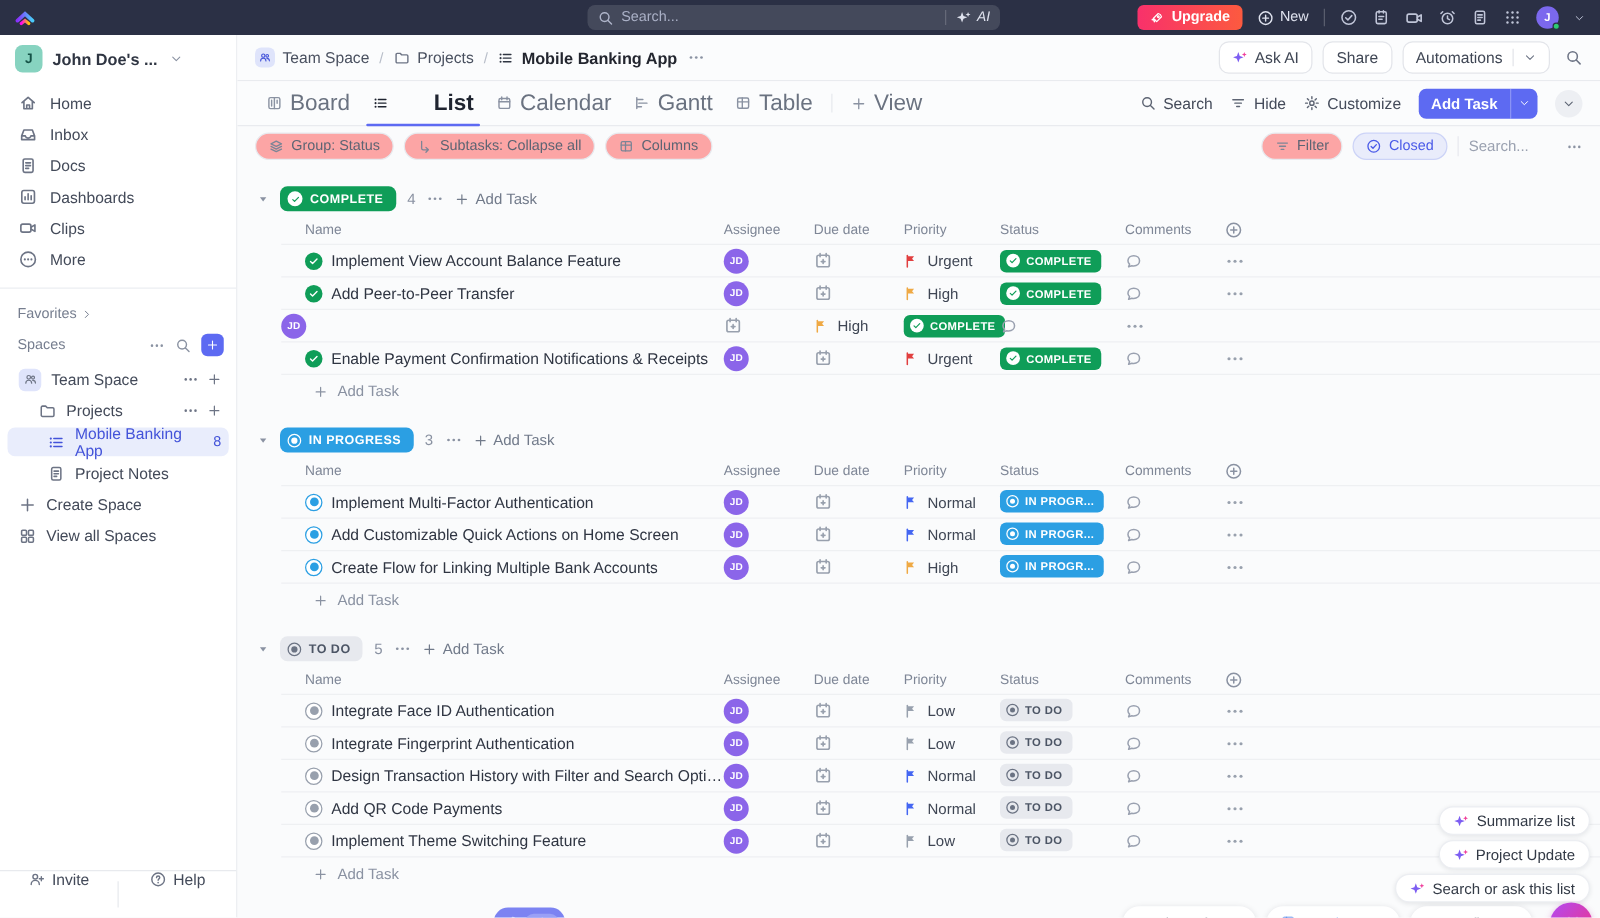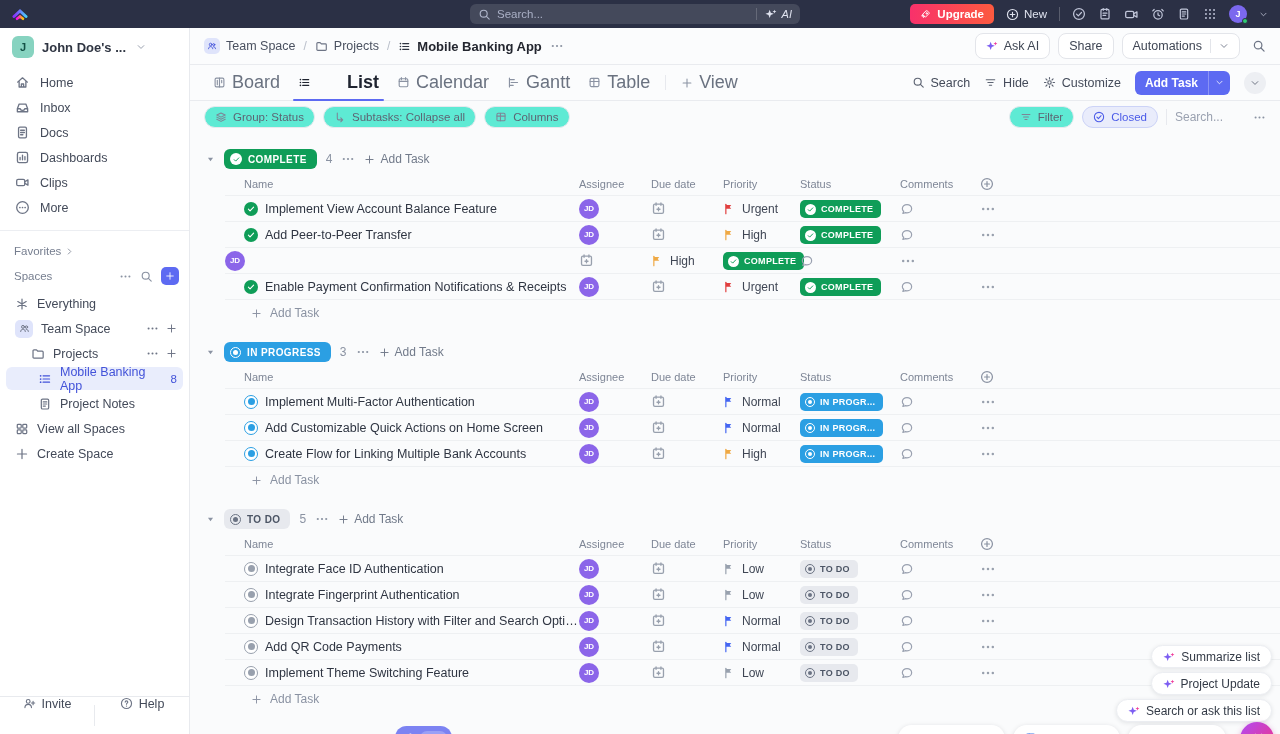--- a/index.html
+++ b/index.html
@@ -80,21 +80,21 @@
   .tabright{margin-left:auto;display:flex;align-items:center;gap:14px;}
   .tr-act{display:flex;align-items:center;gap:6px;font-size:12.5px;color:#444b5a;cursor:pointer;}
   .tr-act .ic{color:#5d6473;}
   .addtaskbtn{display:flex;align-items:center;height:24px;background:#5d6af2;color:#fff;border-radius:6px;overflow:hidden;cursor:pointer;}
   .addtaskbtn .atl{padding:0 10px;font-size:12px;font-weight:600;}
   .addtaskbtn .atc{width:22px;height:100%;display:flex;align-items:center;justify-content:center;border-left:1px solid rgba(255,255,255,.28);}
   .circbtn{width:22px;height:22px;border-radius:50%;background:#edeff3;color:#5d6473;display:flex;align-items:center;justify-content:center;cursor:pointer;}
 
   
   .filtrow{height:32px;display:flex;align-items:center;padding:0 14px;gap:8px;}
-  .fpill{display:flex;align-items:center;gap:6px;height:22px;padding:0 10px;border:1px solid #e7e9ee;border-radius:12px;background:#5eead4;font-size:11.5px;color:#5d6473;cursor:pointer;}
+  .fpill{display:flex;align-items:center;gap:6px;height:22px;padding:0 10px;border:1px solid #e7e9ee;border-radius:12px;background:#fca5a5;font-size:11.5px;color:#5d6473;cursor:pointer;}
   .fpill .ic{color:#7d8596;}
   .fright{margin-left:auto;display:flex;align-items:center;gap:8px;}
   .fclosed{background:#e9ecfb;border-color:#ccd3f7;color:#4a5ae8;}
   .fclosed .ic{color:#4a5ae8;}
   .fsep{width:1px;height:16px;background:#e7e9ee;}
   .fsearch{display:flex;align-items:center;gap:8px;}
   .fsearch input{width:70px;border:0;outline:0;background:transparent;font-size:12px;color:#3f4654;}
   .fsearch input::placeholder{color:#9aa1b0;}
   .fdots{color:#8a92a2;cursor:pointer;}
 
@@ -366,28 +366,20 @@
         <span class="spplus">
             <span class="ic i10">
               <svg viewBox="0 0 16 16">
                 <path d="M8 2.8v10.4M2.8 8h10.4" fill="none" stroke="currentColor" stroke-width="1.4" stroke-linecap="round" stroke-linejoin="round"></path>
               </svg>
             </span>
           </span>
       </span>
     </div>
     <div class="spitem">
-        <span class="ic i14">
-          <svg viewBox="0 0 16 16">
-            <path d="M8 2.4v11.2M3.2 5.2l9.6 5.6M12.8 5.2L3.2 10.8" fill="none" stroke="currentColor" stroke-width="1.4" stroke-linecap="round" stroke-linejoin="round"></path>
-          </svg>
-        </span>
-        <span>Everything</span>
-      </div>
-    <div class="spitem">
         <span class="tschip">
           <span class="ic i11">
             <svg viewBox="0 0 16 16">
               <circle cx="5.8" cy="5.6" r="2.1" fill="none" stroke="currentColor" stroke-width="1.4" stroke-linecap="round" stroke-linejoin="round"></circle>
               <path d="M2.4 12.4c0-1.9 1.5-3.4 3.4-3.4s3.4 1.5 3.4 3.4" fill="none" stroke="currentColor" stroke-width="1.4" stroke-linecap="round" stroke-linejoin="round"></path>
               <circle cx="10.8" cy="5.9" r="1.7" fill="none" stroke="currentColor" stroke-width="1.4" stroke-linecap="round" stroke-linejoin="round"></circle>
               <path d="M10.4 9.1c1.8 0 3.2 1.4 3.2 3.2" fill="none" stroke="currentColor" stroke-width="1.4" stroke-linecap="round" stroke-linejoin="round"></path>
             </svg>
           </span>
         </span>
@@ -446,35 +438,35 @@
           <svg viewBox="0 0 16 16">
             <rect x="3.8" y="2.3" width="8.4" height="11.4" rx="1.4" fill="none" stroke="currentColor" stroke-width="1.4" stroke-linecap="round" stroke-linejoin="round"></rect>
             <path d="M6 5.6h4M6 8h4M6 10.4h2.4" fill="none" stroke="currentColor" stroke-width="1.4" stroke-linecap="round" stroke-linejoin="round"></path>
           </svg>
         </span>
         <span>Project Notes</span>
       </div>
     <div class="spitem">
         <span class="ic i14">
           <svg viewBox="0 0 16 16">
+            <path d="M8 2.8v10.4M2.8 8h10.4" fill="none" stroke="currentColor" stroke-width="1.4" stroke-linecap="round" stroke-linejoin="round"></path>
+          </svg>
+        </span>
+        <span>Create Space</span>
+      </div>
+    <div class="spitem">
+        <span class="ic i14">
+          <svg viewBox="0 0 16 16">
             <rect x="2.6" y="2.6" width="4.5" height="4.5" rx="1" fill="none" stroke="currentColor" stroke-width="1.4" stroke-linecap="round" stroke-linejoin="round"></rect>
             <rect x="8.9" y="2.6" width="4.5" height="4.5" rx="1" fill="none" stroke="currentColor" stroke-width="1.4" stroke-linecap="round" stroke-linejoin="round"></rect>
             <rect x="2.6" y="8.9" width="4.5" height="4.5" rx="1" fill="none" stroke="currentColor" stroke-width="1.4" stroke-linecap="round" stroke-linejoin="round"></rect>
             <rect x="8.9" y="8.9" width="4.5" height="4.5" rx="1" fill="none" stroke="currentColor" stroke-width="1.4" stroke-linecap="round" stroke-linejoin="round"></rect>
           </svg>
         </span>
         <span>View all Spaces</span>
-      </div>
-    <div class="spitem">
-        <span class="ic i14">
-          <svg viewBox="0 0 16 16">
-            <path d="M8 2.8v10.4M2.8 8h10.4" fill="none" stroke="currentColor" stroke-width="1.4" stroke-linecap="round" stroke-linejoin="round"></path>
-          </svg>
-        </span>
-        <span>Create Space</span>
       </div>
     <div class="sbottom">
       <div class="sbhalf">
           <span class="ic i13">
             <svg viewBox="0 0 16 16">
               <circle cx="6.4" cy="5.4" r="2.3" fill="none" stroke="currentColor" stroke-width="1.4" stroke-linecap="round" stroke-linejoin="round"></circle>
               <path d="M2.4 13c0-2.2 1.8-4 4-4s4 1.8 4 4M12.4 5.4v4M10.4 7.4h4" fill="none" stroke="currentColor" stroke-width="1.4" stroke-linecap="round" stroke-linejoin="round"></path>
             </svg>
           </span>
           <span>Invite</span>

